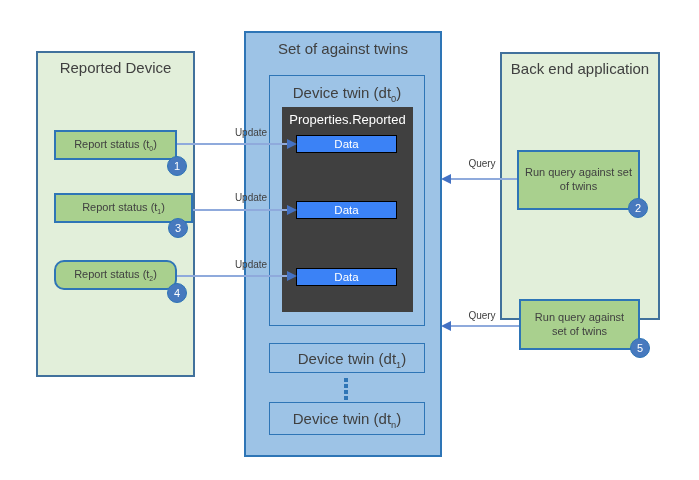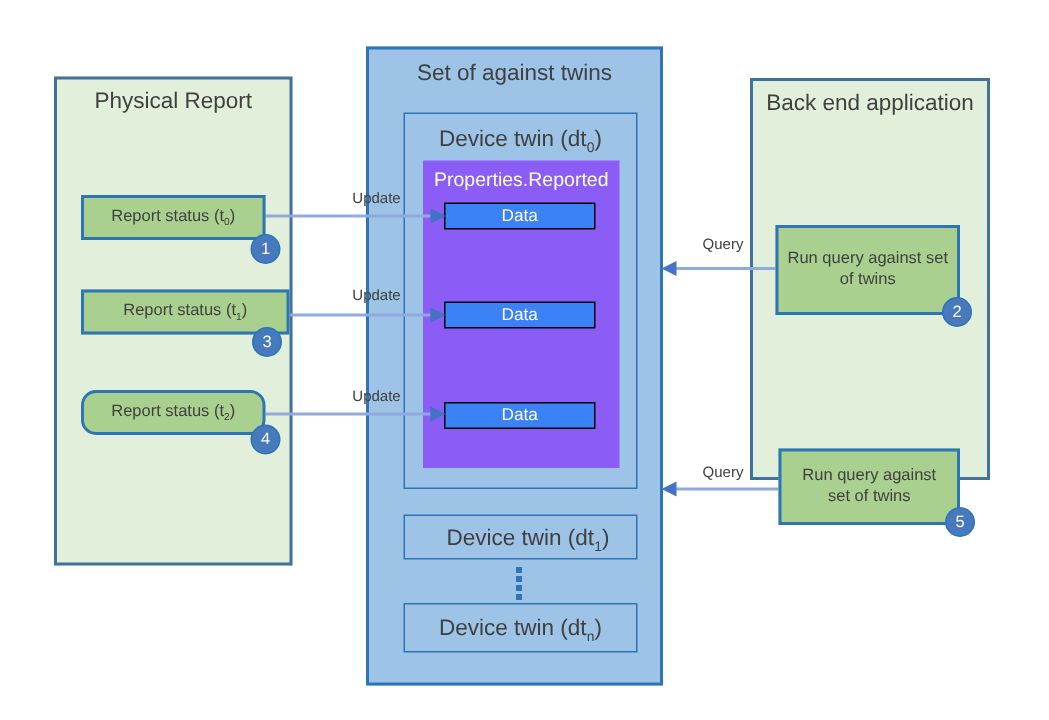--- a/index.html
+++ b/index.html
@@ -6,21 +6,21 @@
   .canvas{position:relative;width:699px;height:480px;background:#ffffff;
           font-family:"Liberation Sans",sans-serif;color:#404040;overflow:hidden;}
   .abs{position:absolute;box-sizing:border-box;}
   .panel-green{background:#E2EFDA;border:2px solid #41719C;}
   .panel-blue{background:#9DC3E6;border:2px solid #2E75B6;}
   .panel-title{text-align:center;font-size:15px;padding-top:6px;}
   .box-green{background:#A9D08E;border:2px solid #2E75B6;display:flex;
              align-items:center;justify-content:center;font-size:11px;text-align:center;line-height:1.25;}
   .box-line{background:transparent;border:1px solid #2E75B6;display:flex;
             align-items:center;justify-content:center;font-size:15px;}
-  .navy{background:#8b5cf6;}
+  .navy{background:#404040;}
   .navy-title{color:#ffffff;font-size:13px;text-align:center;padding-top:5px;}
   .data-box{background:#3b82f6;border:1px solid #000000;color:#ffffff;font-size:11.5px;
             display:flex;align-items:center;justify-content:center;}
   .badge{width:20px;height:20px;border-radius:50%;background:#4779BE;border:1px solid #2E75B6;
          color:#fff;font-size:11px;display:flex;align-items:center;justify-content:center;}
   .aline{height:2px;background:#8FAADC;}
   .head-right{width:0;height:0;border-top:5px solid transparent;border-bottom:5px solid transparent;
               border-left:10px solid #4472C4;}
   .head-left{width:0;height:0;border-top:5px solid transparent;border-bottom:5px solid transparent;
              border-right:10px solid #4472C4;}
@@ -28,21 +28,21 @@
   .dot{width:4px;height:4px;background:#2E75B6;margin-bottom:2px;}
   sub{font-size:0.62em;line-height:0;}
 </style>
 </head>
 <body>
 
 <div class="canvas">
 
   <div>
     <div class="abs panel-green" style="left:36px;top:51px;width:159px;height:326px;">
-      <div class="panel-title">Physical Report</div>
+      <div class="panel-title">Reported Device</div>
     </div>
   </div>
 
   <div>
     <div class="abs panel-blue" style="left:244px;top:31px;width:198px;height:426px;">
       <div class="panel-title" style="padding-top:7px;">Set of against twins</div>
     </div>
     <div class="abs box-line" style="left:269px;top:75px;width:156px;height:251px;align-items:flex-start;">
       <span style="padding-top:8px;"><span>Device twin (dt</span><sub>0</sub><span>)</span></span>
     </div>

